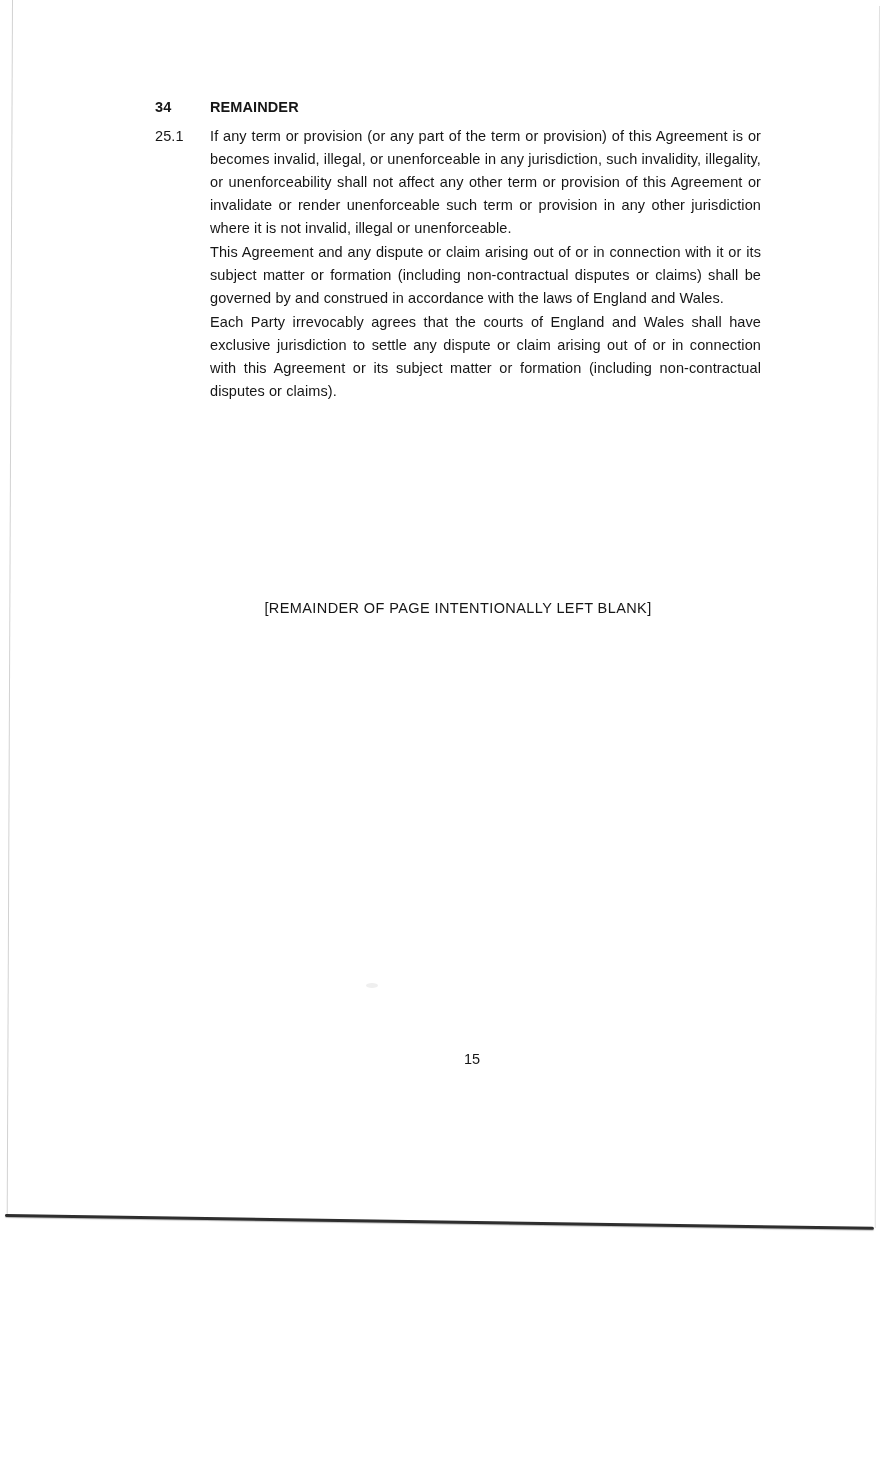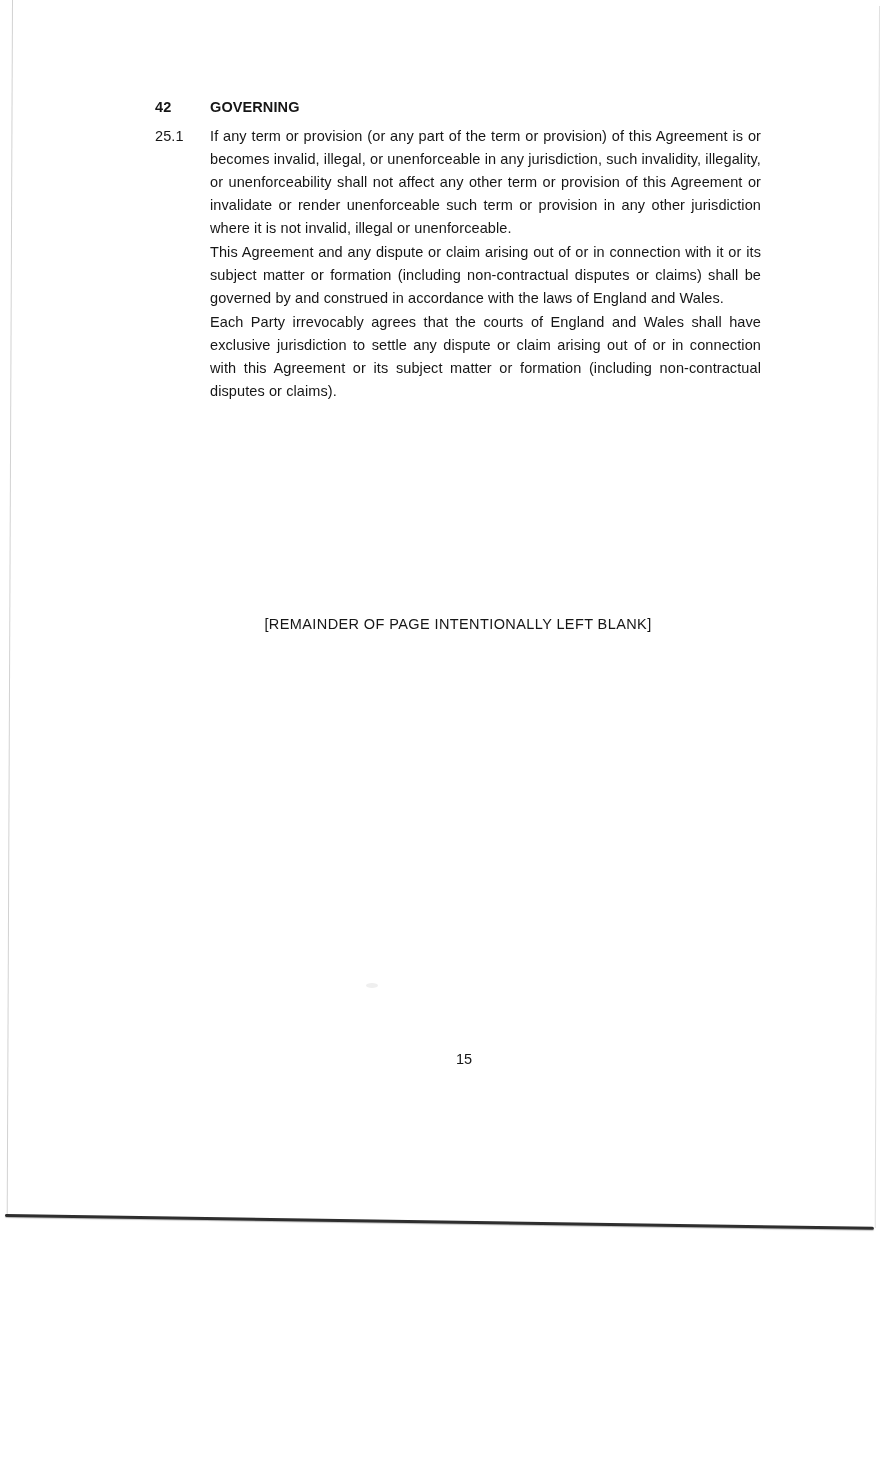--- a/index.html
+++ b/index.html
@@ -84,30 +84,30 @@
   .text-col {
     flex: 1 1 auto;
     width: 551px;
   }
   .clause-text {
     text-align: justify;
   }
   .remainder-notice {
     position: absolute;
     left: 155px;
-    top: 616px;
+    top: 600px;
     width: 606px;
     text-align: center;
     color: #161616;
     font-size: 14.5px;
     letter-spacing: 0.4px;
   }
   .page-number {
     position: absolute;
-    left: 165px;
+    left: 173px;
     top: 1051px;
     width: 598px;
     text-align: center;
     color: #161616;
     font-size: 14.5px;
   }
 </style>
 </head>
 <body>
 
@@ -115,22 +115,22 @@
 
   <div class="edge-left"></div>
   <div class="edge-right"></div>
   <div class="edge-bottom"></div>
   <div class="scan-artifact"></div>
 
   <div class="doc-content">
 
     <div class="section">
       <div class="heading-row">
-        <div class="num-col">42</div>
-        <div class="text-col">GOVERNING</div>
+        <div class="num-col">34</div>
+        <div class="text-col">REMAINDER</div>
       </div>
       <div class="clause-row">
         <div class="num-col">25.1</div>
         <div class="text-col clause-text">If any term or provision (or any part of the term or provision) of this Agreement is or becomes invalid, illegal, or unenforceable in any jurisdiction, such invalidity, illegality, or unenforceability shall not affect any other term or provision of this Agreement or invalidate or render unenforceable such term or provision in any other jurisdiction where it is not invalid, illegal or unenforceable.</div>
       </div>
     </div>
 
     <div class="section">
       <div class="clause-row">
         <div class="num-col"></div>

